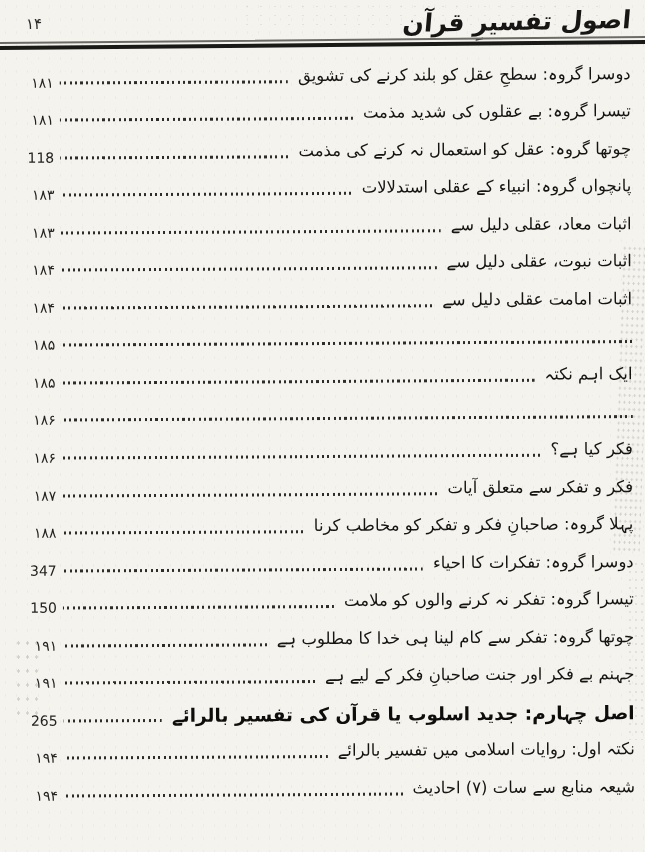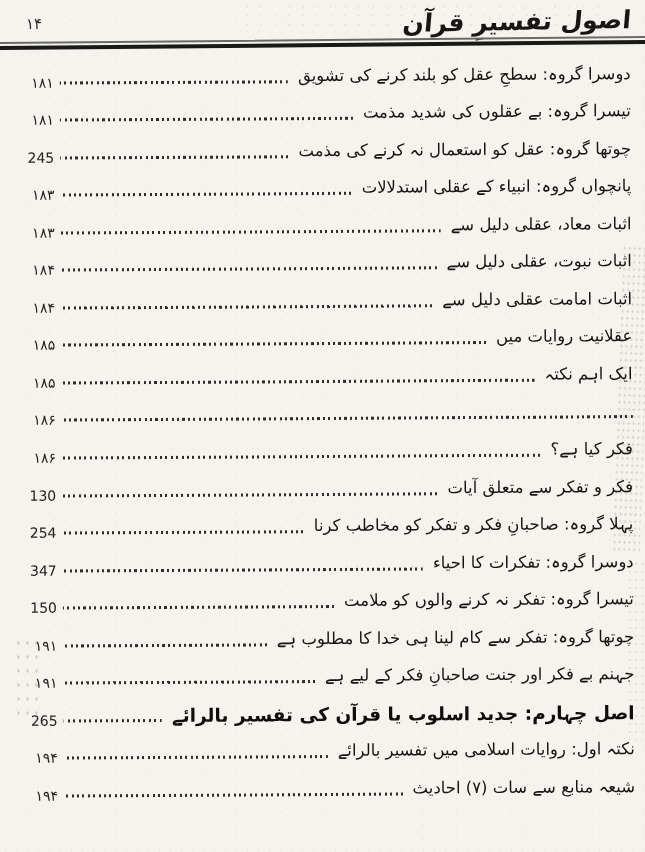--- a/index.html
+++ b/index.html
@@ -120,21 +120,21 @@
 
   <div class="entry">
     <span class="entry-label">تیسرا گروہ: بے عقلوں کی شدید مذمت</span>
     <span class="leader"></span>
     <span class="entry-page">۱۸۱</span>
   </div>
 
   <div class="entry">
     <span class="entry-label">چوتھا گروہ: عقل کو استعمال نہ کرنے کی مذمت</span>
     <span class="leader"></span>
-    <span class="entry-page">245</span>
+    <span class="entry-page">118</span>
   </div>
 
   <div class="entry">
     <span class="entry-label">پانچواں گروہ: انبیاء کے عقلی استدلالات</span>
     <span class="leader"></span>
     <span class="entry-page">۱۸۳</span>
   </div>
 
   <div class="entry">
     <span class="entry-label">اثبات معاد، عقلی دلیل سے</span>
@@ -148,21 +148,20 @@
     <span class="entry-page">۱۸۴</span>
   </div>
 
   <div class="entry">
     <span class="entry-label">اثبات امامت عقلی دلیل سے</span>
     <span class="leader"></span>
     <span class="entry-page">۱۸۴</span>
   </div>
 
   <div class="entry">
-    <span class="entry-label">عقلانیت روایات میں</span>
     <span class="leader"></span>
     <span class="entry-page">۱۸۵</span>
   </div>
 
   <div class="entry">
     <span class="entry-label">ایک اہم نکتہ</span>
     <span class="leader"></span>
     <span class="entry-page">۱۸۵</span>
   </div>
 
@@ -173,27 +172,27 @@
 
   <div class="entry">
     <span class="entry-label">فکر کیا ہے؟</span>
     <span class="leader"></span>
     <span class="entry-page">۱۸۶</span>
   </div>
 
   <div class="entry">
     <span class="entry-label">فکر و تفکر سے متعلق آیات</span>
     <span class="leader"></span>
-    <span class="entry-page">130</span>
+    <span class="entry-page">۱۸۷</span>
   </div>
 
   <div class="entry">
     <span class="entry-label">پہلا گروہ: صاحبانِ فکر و تفکر کو مخاطب کرنا</span>
     <span class="leader"></span>
-    <span class="entry-page">254</span>
+    <span class="entry-page">۱۸۸</span>
   </div>
 
   <div class="entry">
     <span class="entry-label">دوسرا گروہ: تفکرات کا احیاء</span>
     <span class="leader"></span>
     <span class="entry-page">347</span>
   </div>
 
   <div class="entry">
     <span class="entry-label">تیسرا گروہ: تفکر نہ کرنے والوں کو ملامت</span>

